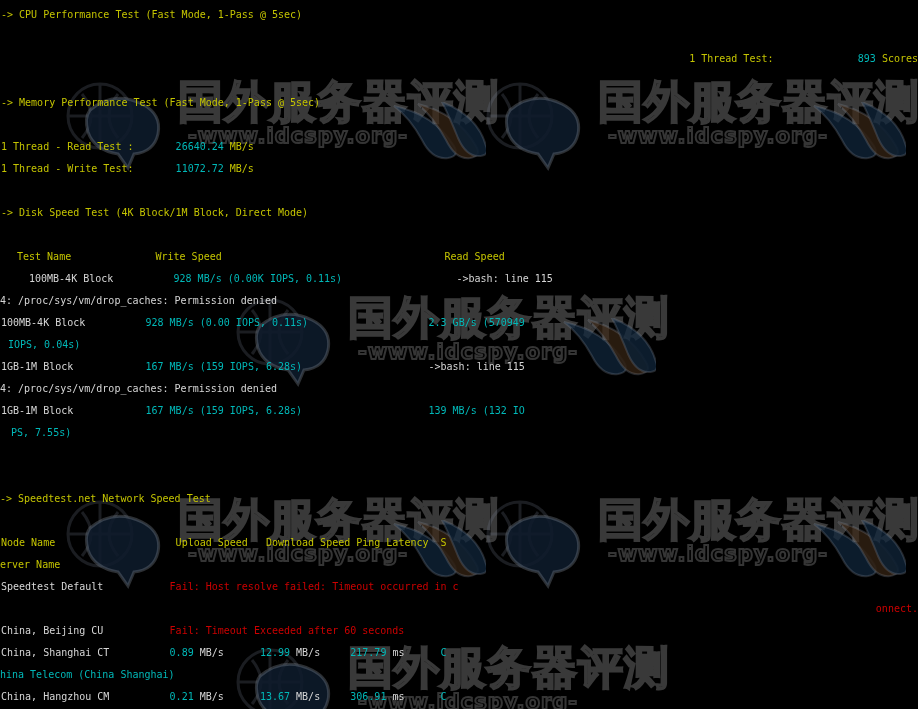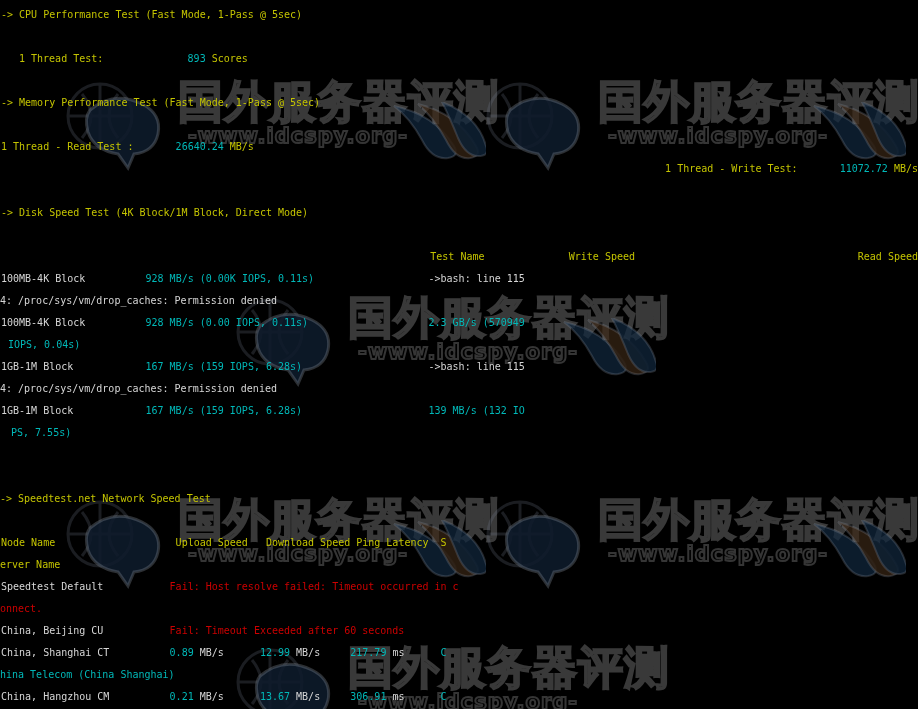--- a/index.html
+++ b/index.html
@@ -174,34 +174,34 @@
     <div class="wm-cn">国外服务器评测</div>
     <div class="wm-url">-www.idcspy.org-</div>
   </div>
 
 </div>
 
 <div id="terminal" style="top: 4px; left: 0px;">
 
   <div class="line" style="padding-left: 1px;"><span class="ylw">-&gt; CPU Performance Test (Fast Mode, 1-Pass @ 5sec)</span></div>
   <div class="line blank" style="padding-left: 1px;"></div>
-  <div class="line" style="padding-left: 19px;"><span class="ylw">1 Thread Test:</span><span class="wht">              </span><span class="cyn">893</span><span class="ylw"> </span><span class="ylw">Scores</span></div>
+  <div class="line" style="padding-left: 19px; text-align: right;"><span class="ylw">1 Thread Test:</span><span class="wht">              </span><span class="cyn">893</span><span class="ylw"> </span><span class="ylw">Scores</span></div>
   <div class="line blank" style="padding-left: 1px;"></div>
 
   <div class="line" style="padding-left: 1px;"><span class="ylw">-&gt; Memory Performance Test (Fast Mode, 1-Pass @ 5sec)</span></div>
   <div class="line blank" style="padding-left: 1px;"></div>
   <div class="line" style="padding-left: 1px;"><span class="ylw">1 Thread - Read Test :</span><span class="wht">       </span><span class="cyn">26640.24</span><span class="ylw"> </span><span class="ylw">MB/s</span></div>
-  <div class="line" style="padding-left: 1px; text-align: right;"><span class="ylw">1 Thread - Write Test:</span><span class="wht">       </span><span class="cyn">11072.72</span><span class="ylw"> </span><span class="ylw">MB/s</span></div>
+  <div class="line" style="padding-left: 1px;"><span class="ylw">1 Thread - Write Test:</span><span class="wht">       </span><span class="cyn">11072.72</span><span class="ylw"> </span><span class="ylw">MB/s</span></div>
   <div class="line blank" style="padding-left: 1px;"></div>
 
   <div class="line" style="padding-left: 1px;"><span class="ylw">-&gt; Disk Speed Test (4K Block/1M Block, Direct Mode)</span></div>
   <div class="line blank" style="padding-left: 1px;"></div>
-  <div class="line" style="padding-left: 17px; text-align: right;"><span class="ylw">Test Name</span><span class="ylw">              </span><span class="ylw">Write Speed</span><span class="ylw">                                     </span><span class="ylw">Read Speed</span></div>
-
-  <div class="line" style="padding-left: 1px;"><span class="wht">100MB-4K Block</span><span class="wht">          </span><span class="cyn">928</span><span class="cyn"> </span><span class="cyn">MB/s</span><span class="cyn"> </span><span class="cyn">(0.00K IOPS, 0.11s)</span><span class="wht">                   </span><span class="wht">-&gt;bash: line 115</span></div>
+  <div class="line" style="padding-left: 17px;"><span class="ylw">Test Name</span><span class="ylw">              </span><span class="ylw">Write Speed</span><span class="ylw">                                     </span><span class="ylw">Read Speed</span></div>
+
+  <div class="line" style="padding-left: 1px; margin-left: 28px;"><span class="wht">100MB-4K Block</span><span class="wht">          </span><span class="cyn">928</span><span class="cyn"> </span><span class="cyn">MB/s</span><span class="cyn"> </span><span class="cyn">(0.00K IOPS, 0.11s)</span><span class="wht">                   </span><span class="wht">-&gt;bash: line 115</span></div>
 
   <div class="line" style="padding-left: 0px;"><span class="wht">4: /proc/sys/vm/drop_caches: Permission denied</span></div>
 
   <div class="line" style="padding-left: 1px;"><span class="wht">100MB-4K Block</span><span class="wht">          </span><span class="cyn">928</span><span class="cyn"> </span><span class="cyn">MB/s</span><span class="cyn"> </span><span class="cyn">(0.00 IOPS, 0.11s)</span><span class="cyn">                    </span><span class="cyn">2.3 GB/s (570949</span></div>
 
   <div class="line" style="padding-left: 8px;"><span class="cyn">IOPS, 0.04s)</span></div>
 
   <div class="line" style="padding-left: 1px;"><span class="wht">1GB-1M Block</span><span class="wht">            </span><span class="cyn">167</span><span class="cyn"> </span><span class="cyn">MB/s</span><span class="cyn"> </span><span class="cyn">(159 IOPS, 6.28s)</span><span class="wht">                     </span><span class="wht">-&gt;bash: line 115</span></div>
 
   <div class="line" style="padding-left: 0px;"><span class="wht">4: /proc/sys/vm/drop_caches: Permission denied</span></div>
@@ -215,21 +215,21 @@
 
   <div class="line" style="padding-left: 0;"><span class="ylw">-&gt; Speedtest.net Network Speed Test</span></div>
   <div class="line blank" style="padding-left: 1px;"></div>
 
   <div class="line" style="padding-left: 1px;"><span class="ylw">Node Name</span><span class="ylw">                    </span><span class="ylw">Upload Speed</span><span class="ylw">   </span><span class="ylw">Download Speed</span><span class="ylw"> </span><span class="ylw">Ping Latency</span><span class="ylw">  </span><span class="ylw">S</span></div>
 
   <div class="line" style="padding-left: 0px;"><span class="ylw">erver Name</span></div>
 
   <div class="line" style="padding-left: 1px;"><span class="wht">Speedtest Default</span><span class="wht">           </span><span class="red">Fail: Host resolve failed: Timeout occurred in c</span></div>
 
-  <div class="line" style="padding-left: 0px;"><span class="red">onnect.</span></div>
+  <div class="line" style="padding-left: 16px; text-align: right;"><span class="red">onnect.</span></div>
 
   <div class="line" style="padding-left: 1px;"><span class="wht">China, Beijing CU</span><span class="wht">           </span><span class="red">Fail: Timeout Exceeded after 60 seconds</span></div>
 
   <div class="line" style="padding-left: 1px;"><span class="wht">China, Shanghai CT</span><span class="wht">          </span><span class="cyn">0.89</span><span class="wht"> </span><span class="wht">MB/s</span><span class="wht">      </span><span class="cyn">12.99</span><span class="wht"> </span><span class="wht">MB/s</span><span class="wht">     </span><span class="cyn">217.79</span><span class="wht"> </span><span class="wht">ms</span><span class="cyn">      </span><span class="cyn">C</span></div>
 
   <div class="line" style="padding-left: 0px;"><span class="cyn">hina Telecom (China Shanghai)</span></div>
 
   <div class="line" style="padding-left: 1px;"><span class="wht">China, Hangzhou CM</span><span class="wht">          </span><span class="cyn">0.21</span><span class="wht"> </span><span class="wht">MB/s</span><span class="wht">      </span><span class="cyn">13.67</span><span class="wht"> </span><span class="wht">MB/s</span><span class="wht">     </span><span class="cyn">306.91</span><span class="wht"> </span><span class="wht">ms</span><span class="cyn">      </span><span class="cyn">C</span></div>
 
   <div class="line" style="padding-left: 0px;"></div>

